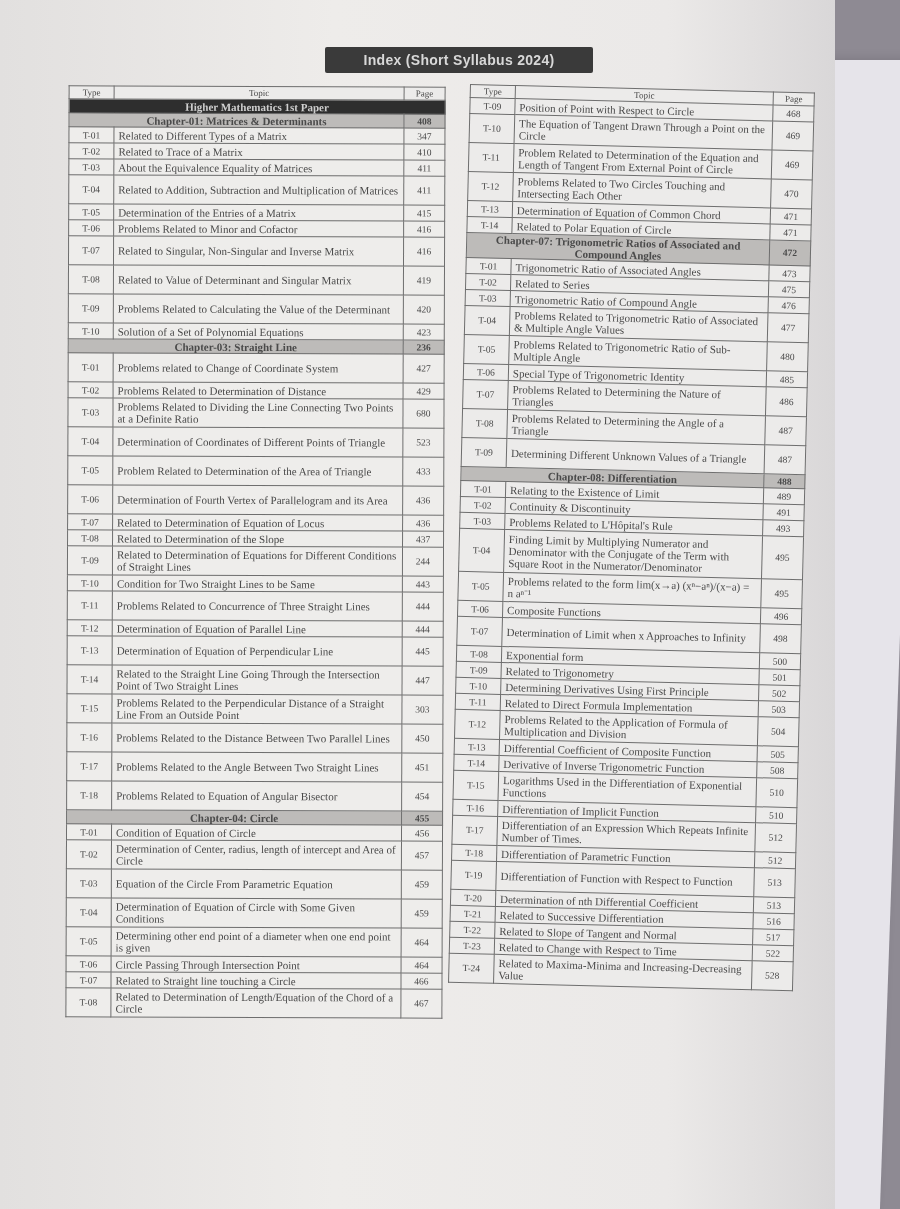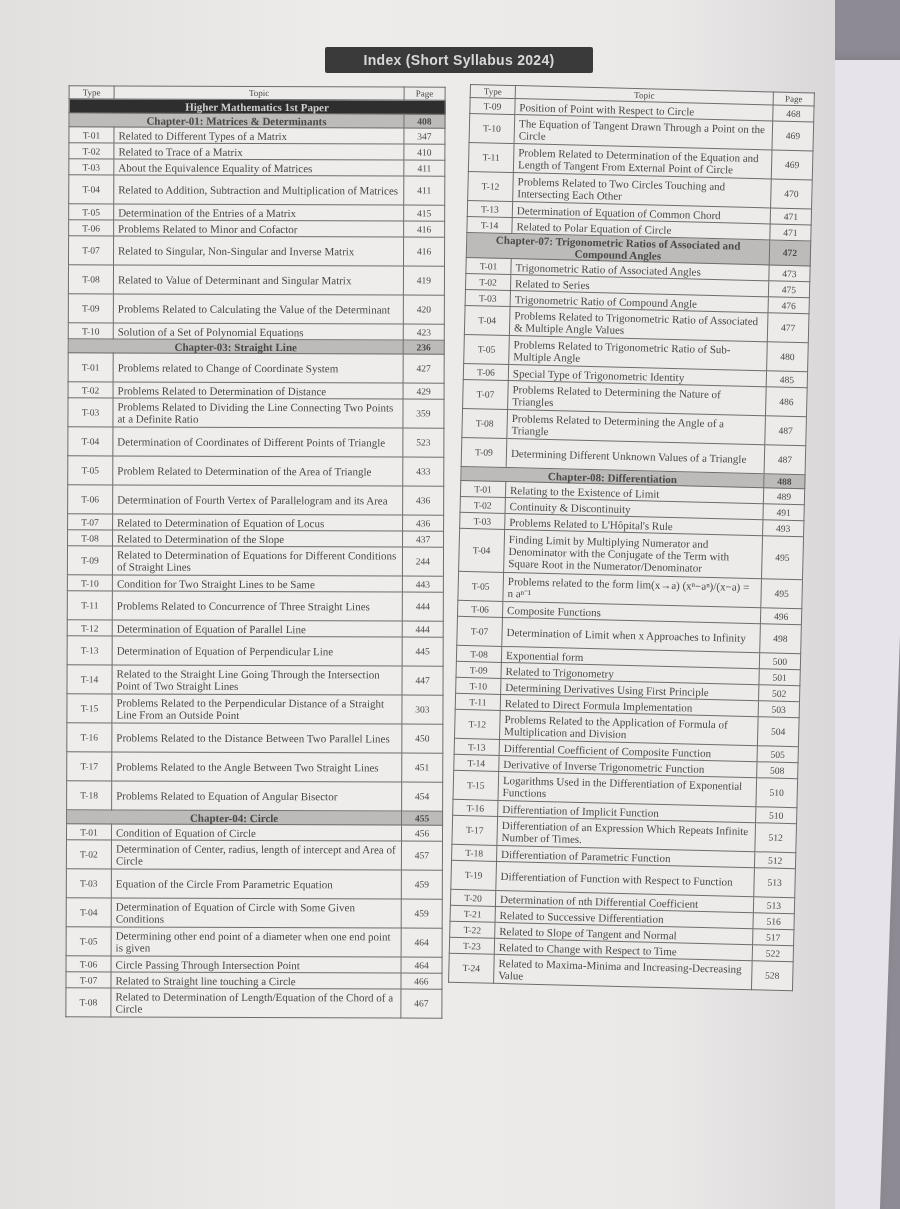--- a/index.html
+++ b/index.html
@@ -111,21 +111,21 @@
           <td class="page-no">427</td>
         </tr>
         <tr class="row">
           <td class="type">T-02</td>
           <td>Problems Related to Determination of Distance</td>
           <td class="page-no">429</td>
         </tr>
         <tr class="row tall">
           <td class="type">T-03</td>
           <td>Problems Related to Dividing the Line Connecting Two Points at a Definite Ratio</td>
-          <td class="page-no">359</td>
+          <td class="page-no">680</td>
         </tr>
         <tr class="row tall">
           <td class="type">T-04</td>
           <td>Determination of Coordinates of Different Points of Triangle</td>
           <td class="page-no">523</td>
         </tr>
         <tr class="row tall">
           <td class="type">T-05</td>
           <td>Problem Related to Determination of the Area of Triangle</td>
           <td class="page-no">433</td>

